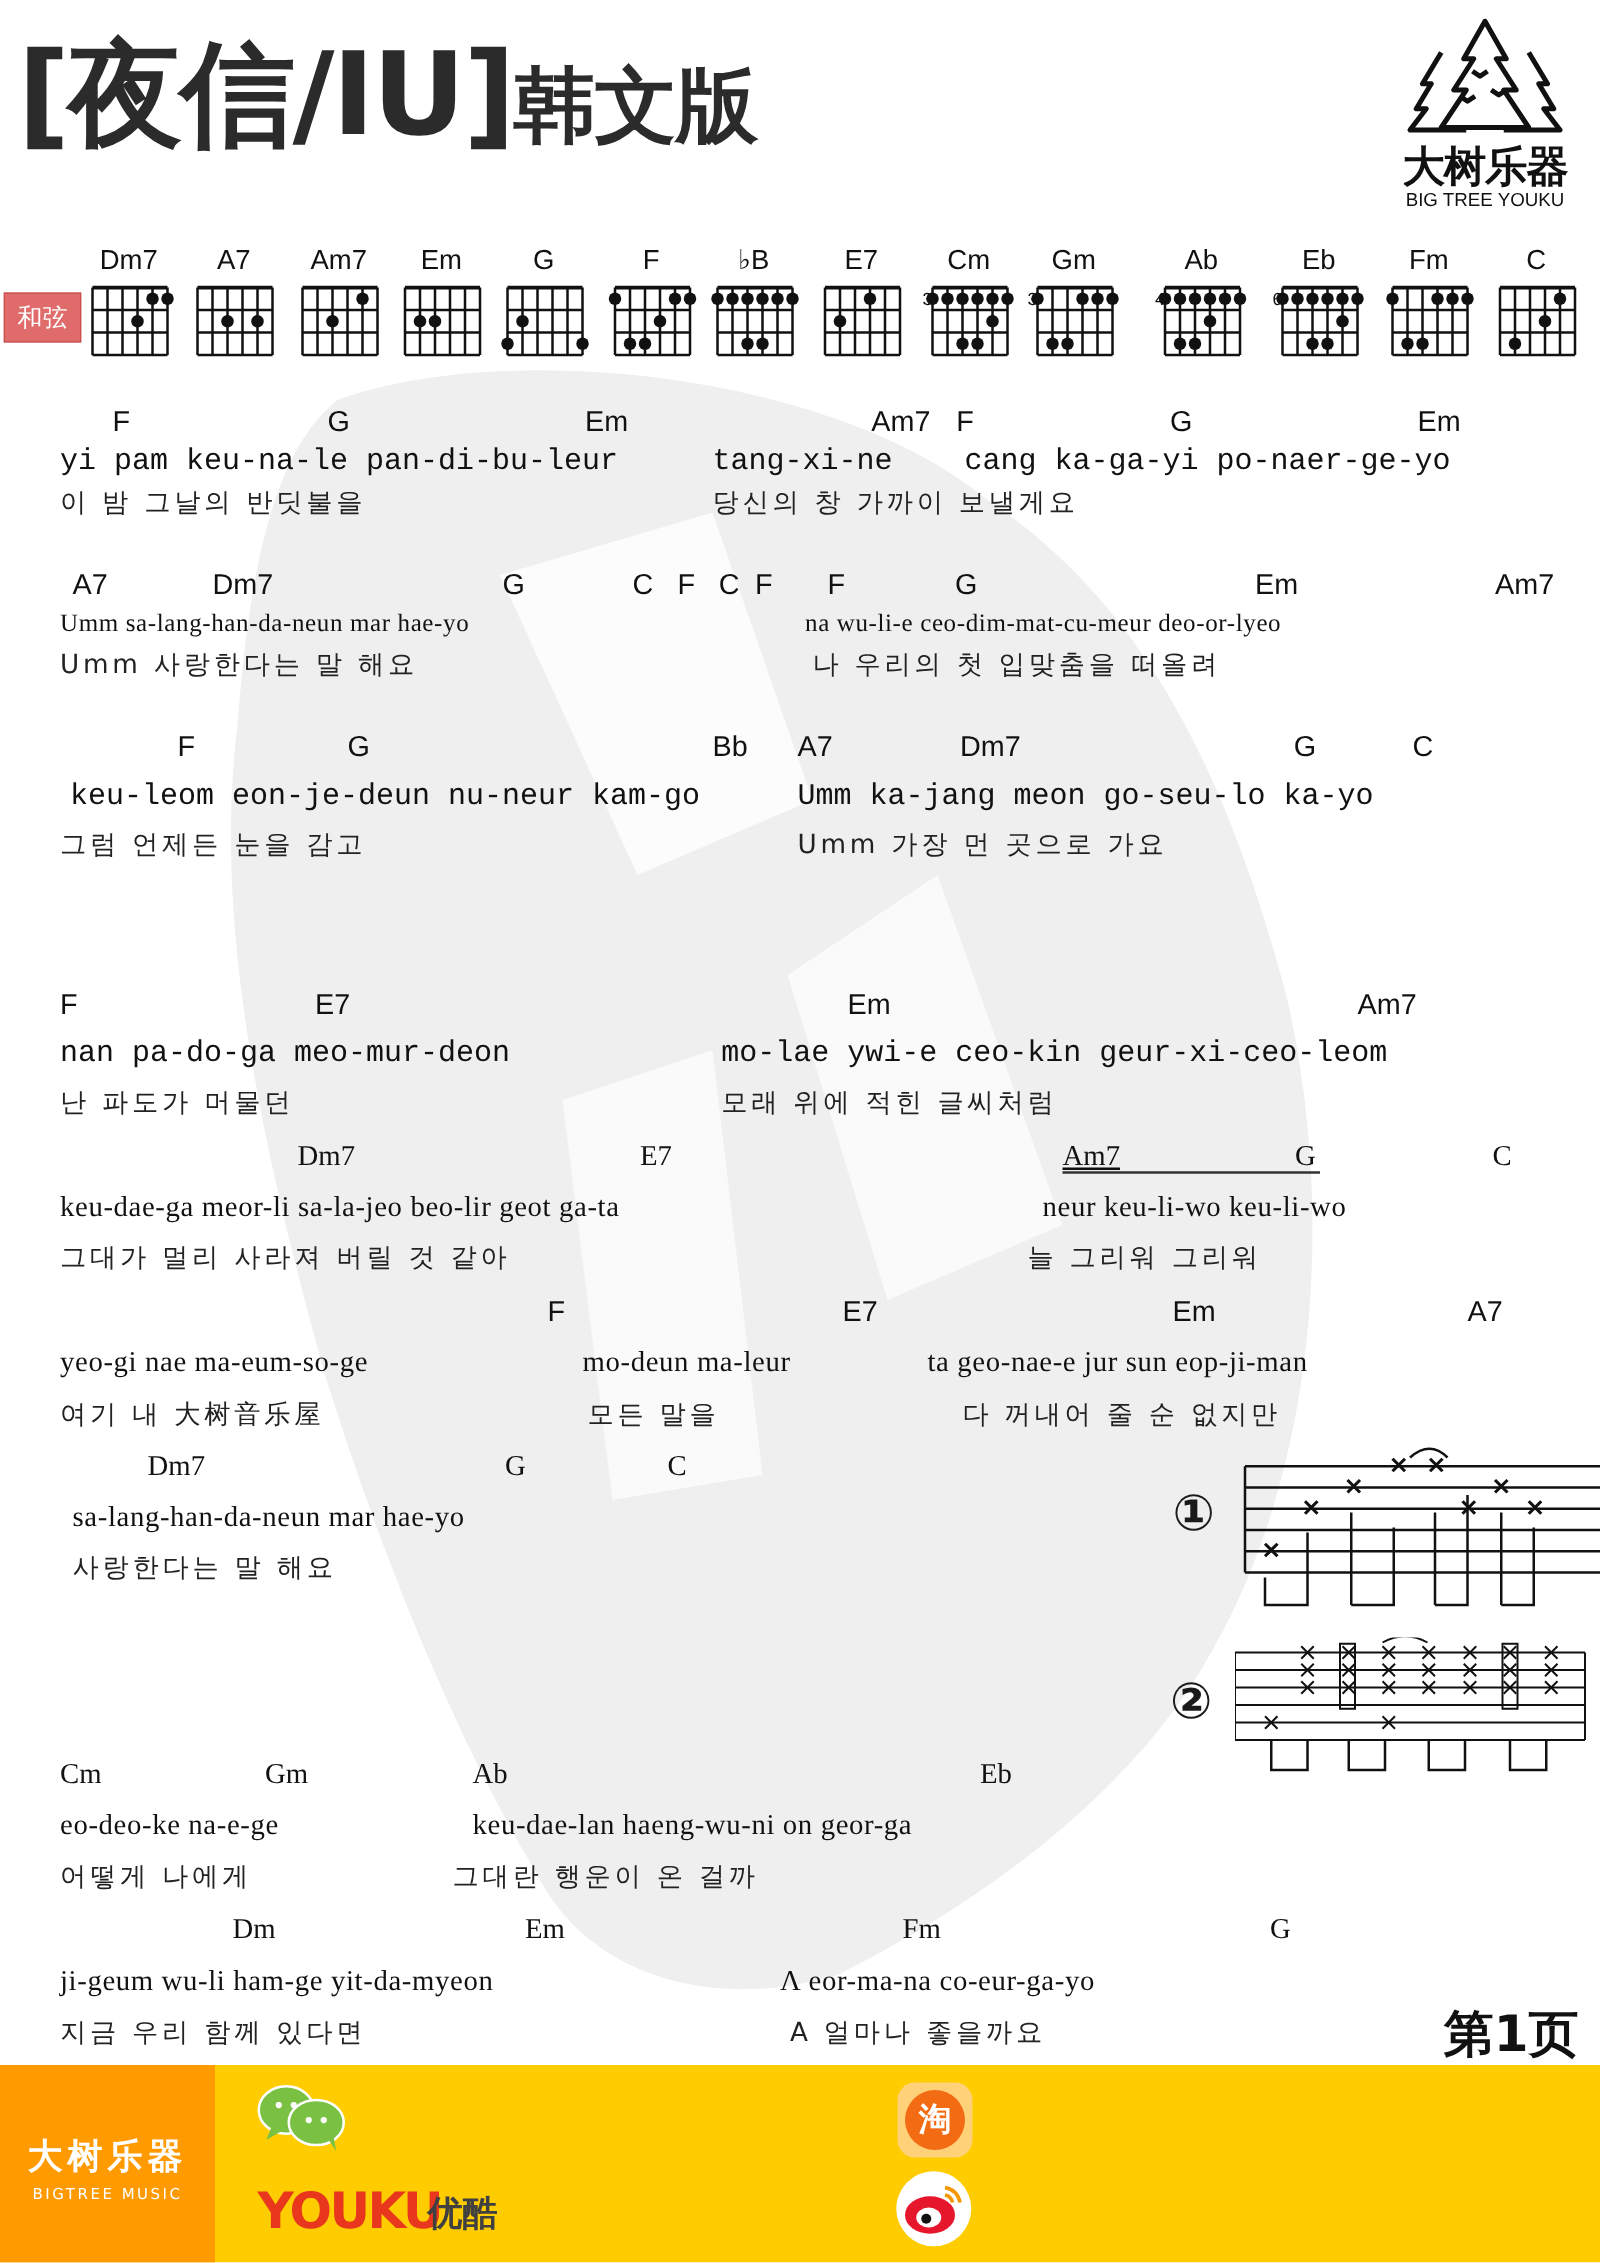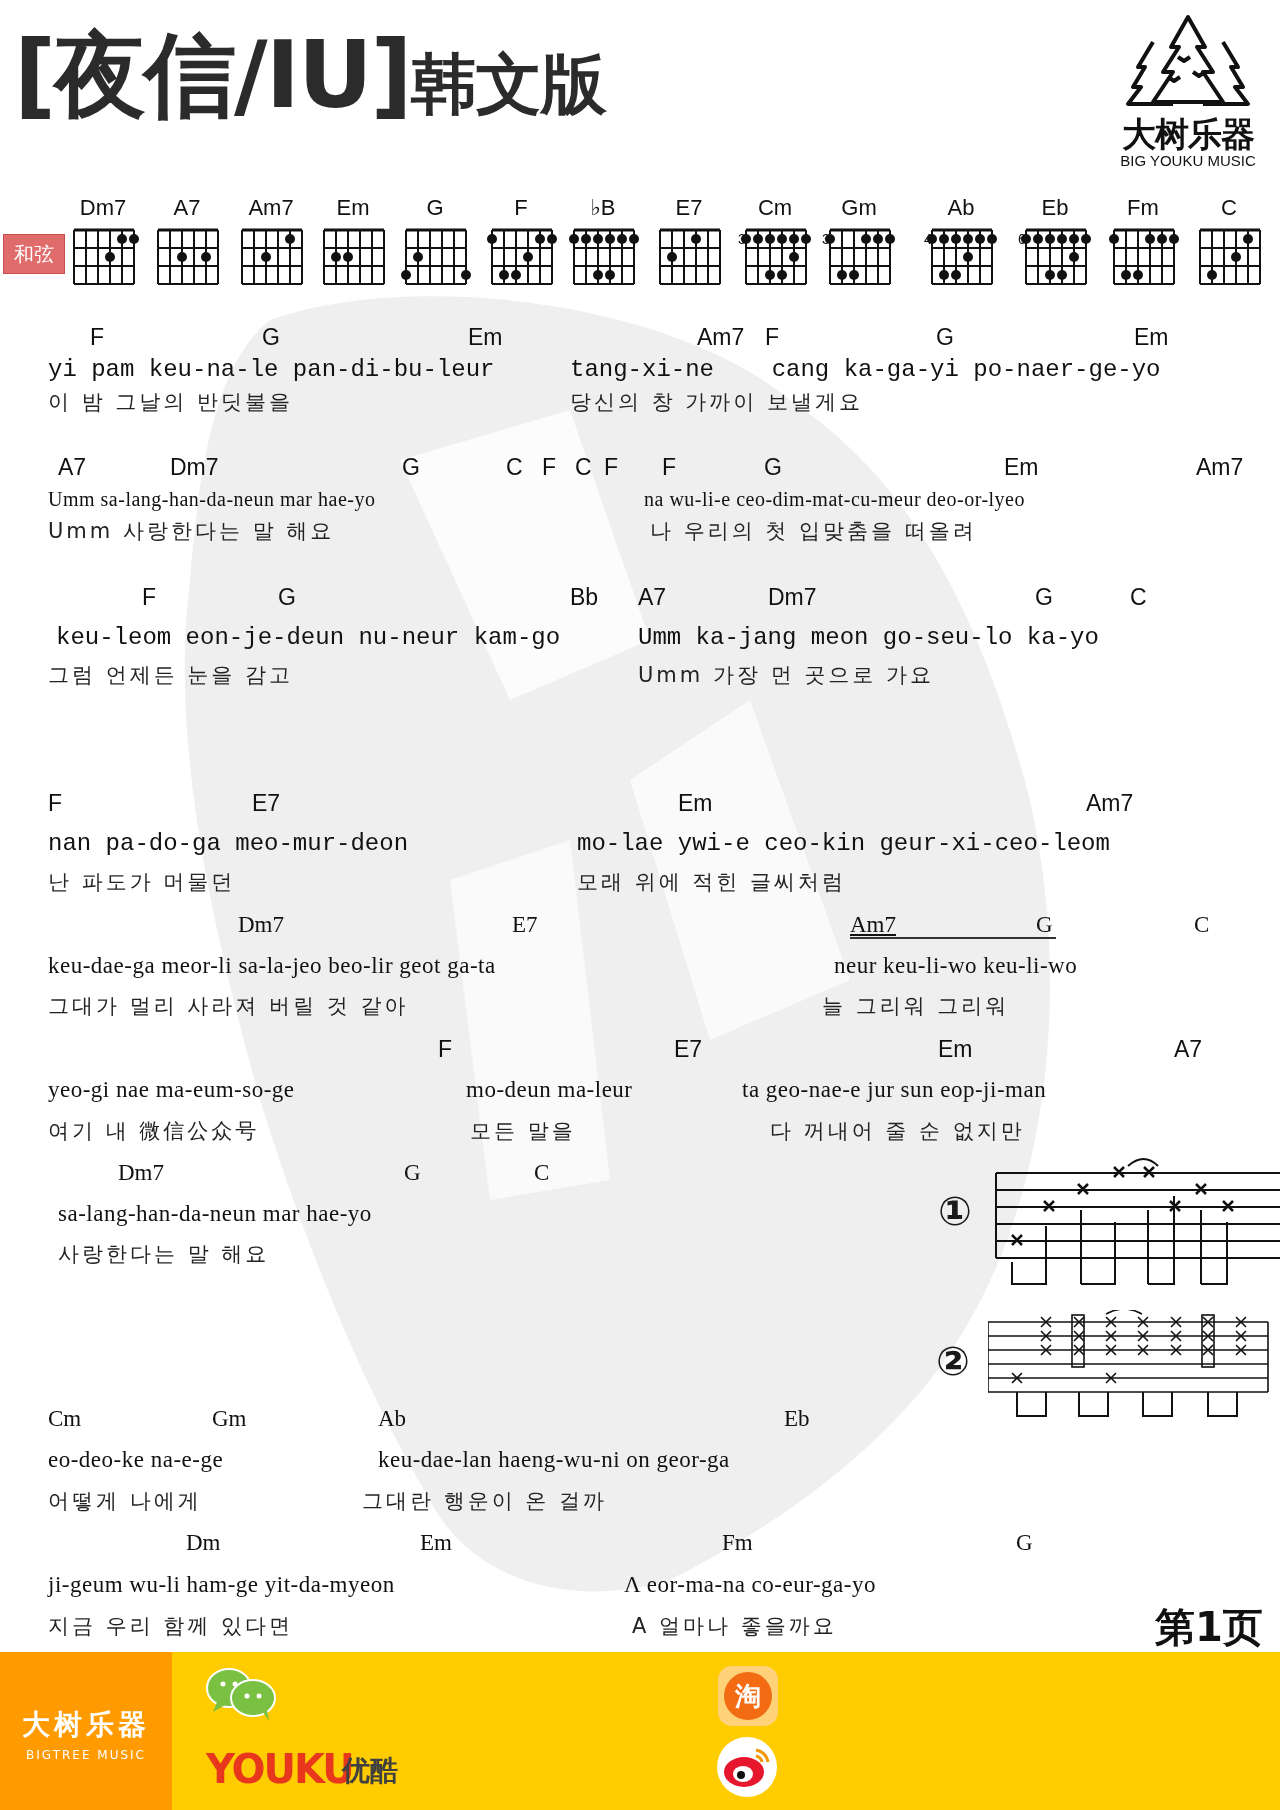--- a/index.html
+++ b/index.html
@@ -73,21 +73,21 @@
 <div class="logo">
   <svg width="130" height="100" viewBox="0 0 130 100">
     <g fill="none" stroke="#111" stroke-width="4" stroke-linejoin="round">
       <path d="M30 30 L15 55 L22 55 L10 75 L18 75 L5 92 L50 92"></path>
       <path d="M65 5 L48 35 L56 35 L40 60 L50 60 L30 90 L100 90 L80 60 L90 60 L74 35 L82 35 Z"></path>
       <path d="M100 30 L115 55 L108 55 L120 75 L112 75 L125 92 L80 92"></path>
       <path d="M55 45 l6 4 l6 -4 M70 60 l6 4 l6 -4 M45 65 l6 4 l6-4"></path>
     </g>
   </svg>
   <div class="cn">大树乐器</div>
-  <div class="en">BIG YOUKU MUSIC</div>
+  <div class="en">BIG TREE YOUKU</div>
 </div>
 
 <div class="chord-label">和弦</div>
 
 <div id="chords">
     <div class="chord" style="left: 66px;">
       <div class="name">Dm7</div>
       <svg width="74" height="68" viewBox="0 0 74 68">
         <g stroke="#111" stroke-width="2">
           <line x1="8" y1="10" x2="8" y2="64"></line>
@@ -462,21 +462,21 @@
   <span class="t kr" style="left:48px;top:992px">그대가 멀리 사라져 버릴 것 같아</span>
   <span class="t kr" style="left:822px;top:992px">늘 그리워 그리워</span>
 
   <span class="t ch" style="left:438px;top:1036px">F</span>
   <span class="t ch" style="left:674px;top:1036px">E7</span>
   <span class="t ch" style="left:938px;top:1036px">Em</span>
   <span class="t ch" style="left:1174px;top:1036px">A7</span>
   <span class="t ly serif" style="left:48px;top:1077px">yeo-gi nae ma-eum-so-ge</span>
   <span class="t ly serif" style="left:466px;top:1077px">mo-deun ma-leur</span>
   <span class="t ly serif" style="left:742px;top:1077px">ta geo-nae-e jur sun eop-ji-man</span>
-  <span class="t kr" style="left:48px;top:1117px">여기 내 微信公众号</span>
+  <span class="t kr" style="left:48px;top:1117px">여기 내 大树音乐屋</span>
   <span class="t kr" style="left:470px;top:1117px">모든 말을</span>
   <span class="t kr" style="left:770px;top:1117px">다 꺼내어 줄 순 없지만</span>
 
   <span class="t ch serif" style="left:118px;top:1160px">Dm7</span>
   <span class="t ch serif" style="left:404px;top:1160px">G</span>
   <span class="t ch serif" style="left:534px;top:1160px">C</span>
   <span class="t ly serif" style="left:58px;top:1201px">sa-lang-han-da-neun mar hae-yo</span>
   <span class="t kr" style="left:58px;top:1240px">사랑한다는 말 해요</span>
 
   <span class="t ch serif" style="left:48px;top:1406px">Cm</span>

